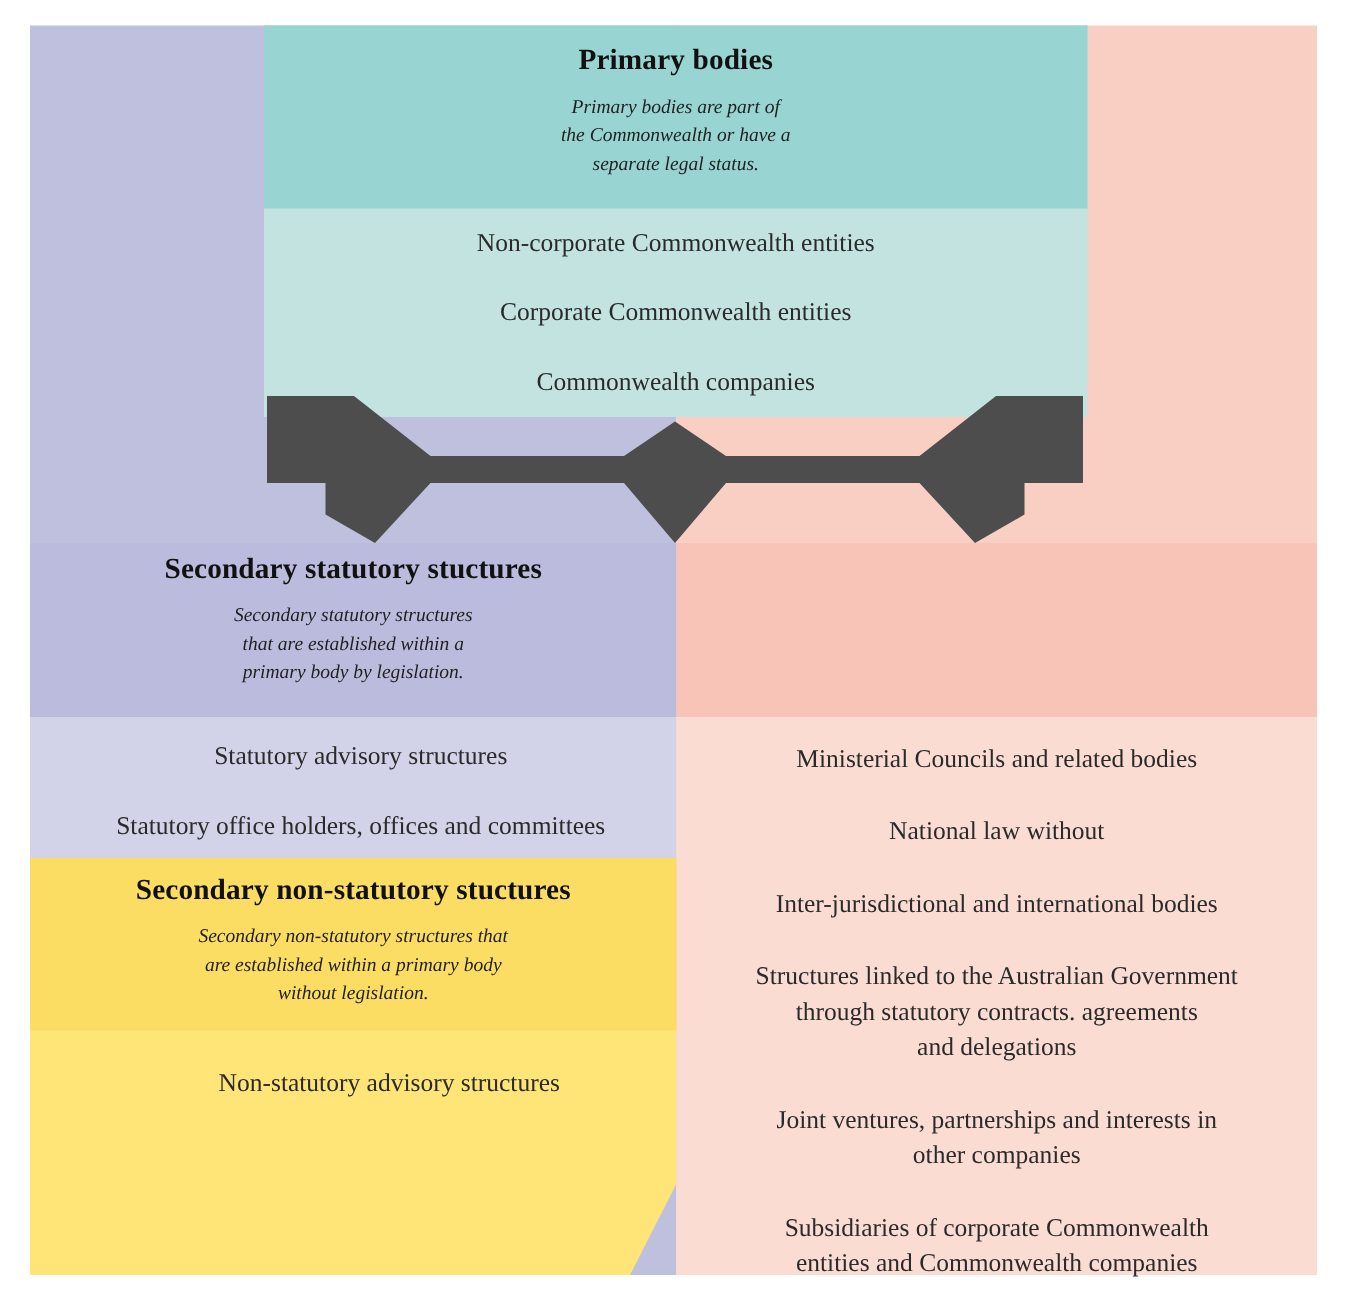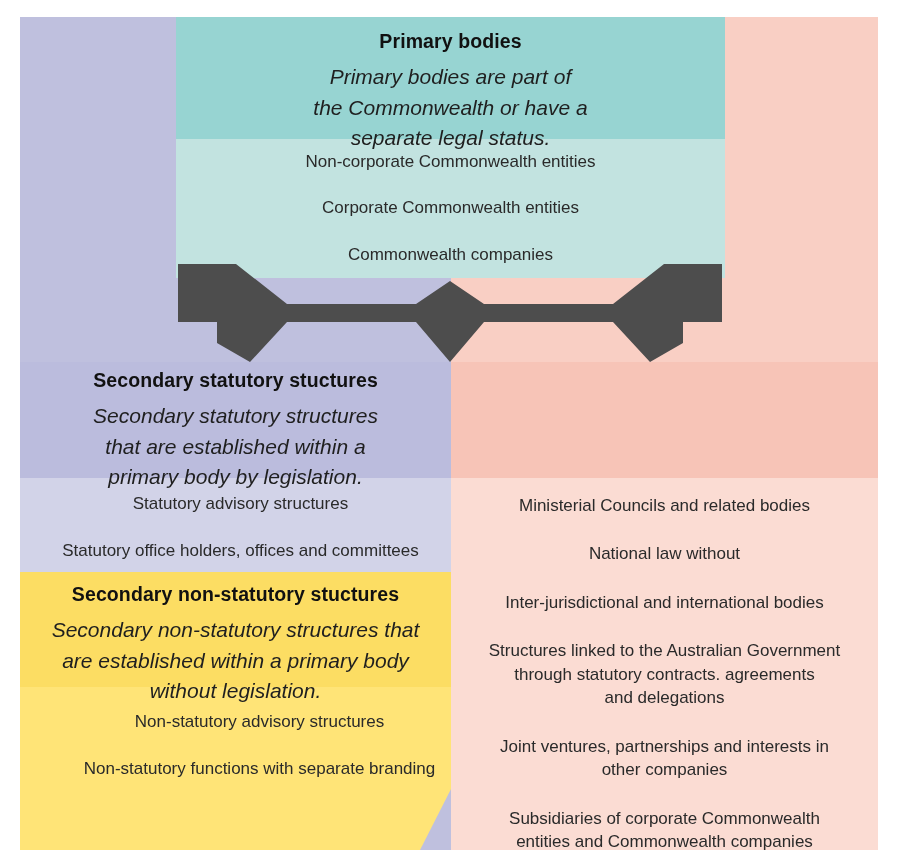--- a/index.html
+++ b/index.html
@@ -1,18 +1,18 @@
 <!DOCTYPE html>
 <html><head>
 <meta charset="utf-8">
 <style>
   html,body{margin:0;padding:0;background:#ffffff;}
   body{width:900px;height:868px;overflow:hidden;
        font-family:"Liberation Sans","DejaVu Sans",sans-serif;color:#1c1c1c;}
-  .canvas{position:relative;width:808px;height:868px;}
+  .canvas{position:relative;width:808px;height:868px;font-family:Liberation Serif, serif;}
 
   
   .panel{position:absolute;}
   #panel-purple{left:20px;  top:17px;  width:431px; height:833px; background:#bfc0de;}
   #panel-pink  {left:451px; top:17px;  width:427px; height:833px; background:#f9cfc4;}
   #panel-teal  {left:176px; top:17px;  width:549px; height:261px; background:#c2e3e0;}
   #panel-teal-head{left:176px; top:17px; width:549px; height:122px; background:#97d4d2;}
   #panel-purple-head{left:20px; top:362px; width:431px; height:116px; background:#bbbcdd;}
   #panel-pink-head {left:451px; top:362px; width:427px; height:116px; background:#f7c4b7;}
   #panel-purple-body{left:20px; top:478px; width:431px; height:94px; background:#d2d3e8;}
@@ -22,21 +22,21 @@
   #panel-yellow{left:20px; top:572px; width:431px; height:278px; background:#ffe477;
      clip-path:polygon(0 0, 431px 0, 431px 217px, 400px 278px, 0 278px);}
   #panel-yellow-head{left:20px; top:572px; width:431px; height:115px; background:#fcdd63;}
 
   
   #arrow{left:0;top:0;width:900px;height:868px;pointer-events:none;}
 
   
   .tbox{position:absolute;text-align:center;}
   .hd{font-weight:bold;font-size:19.5px;letter-spacing:.1px;line-height:1.25;color:#111;}
-  .sub{font-style:italic;font-size:21px;line-height:1.45;color:#1f1f1f;margin-top:9px;}
+  .sub{font-style:italic;font-size:13px;line-height:1.45;color:#1f1f1f;margin-top:9px;}
   .li{font-size:17px;line-height:1.38;color:#2a2a2a;}
 
   #t-primary{left:176px;top:29px;width:549px;}
   #t-primary-list{left:176px;top:150px;width:549px;}
   #t-primary-list .li{margin-bottom:23px;}
 
   #t-sec{left:20px;top:368px;width:431px;}
   #t-sec-list{left:20px;top:492px;width:431px;}
   #t-sec-list .li{margin-bottom:24px;padding-left:10px;}
 
@@ -119,21 +119,20 @@
   </div>
 
   <div class="tbox" id="t-yellow">
     <div class="hd">Secondary non-statutory stuctures</div>
     <div class="sub" style="white-space:pre-line">Secondary non-statutory structures that
 are established within a primary body
 without legislation.</div>
   </div>
   <div class="tbox" id="t-yellow-list">
     <div class="li">Non-statutory advisory structures</div>
-    <div class="li">Non-statutory functions with separate branding</div>
   </div>
 
   <div class="tbox" id="t-other-list">
     <div class="li" style="white-space:pre-line">Ministerial Councils and related bodies</div>
     <div class="li" style="white-space:pre-line">National law without</div>
     <div class="li" style="white-space:pre-line">Inter-jurisdictional and international bodies</div>
     <div class="li" style="white-space:pre-line">Structures linked to the Australian Government
 through statutory contracts. agreements
 and delegations</div>
     <div class="li" style="white-space:pre-line">Joint ventures, partnerships and interests in

